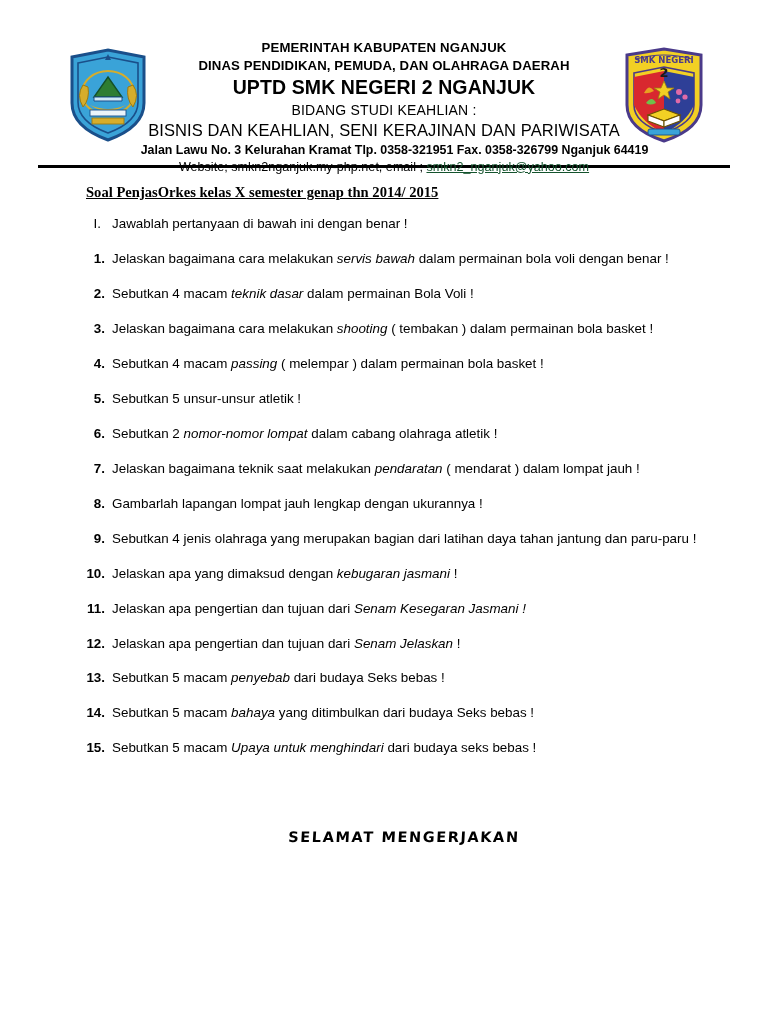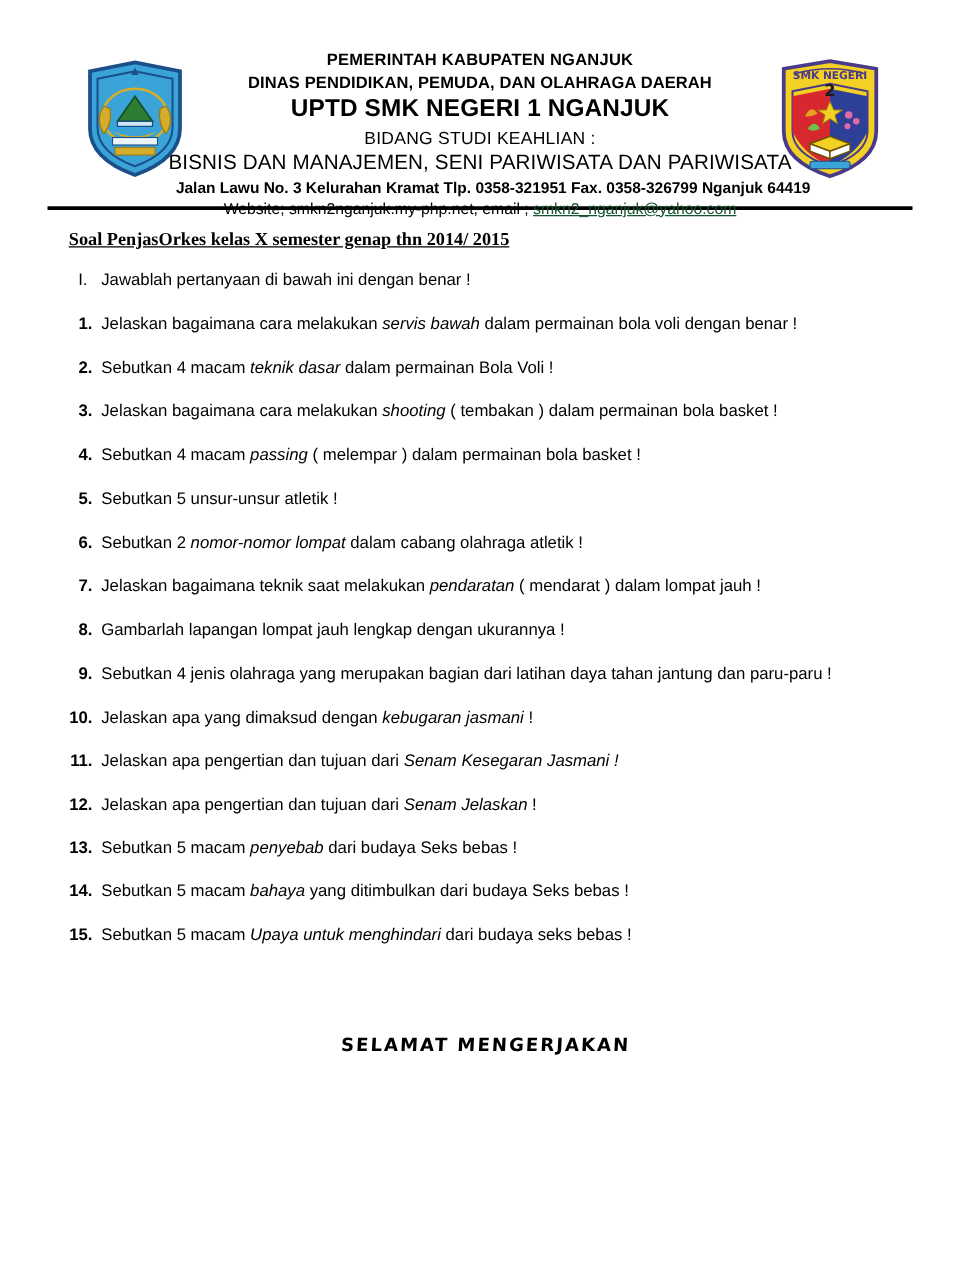--- a/index.html
+++ b/index.html
@@ -84,21 +84,21 @@
   .logo-right { right: 62px; width: 84px; height: 96px; text-align: center; }
 
   
   .rule {
     margin: 20px 38px 0 38px;
     border-top: 3px solid #000000;
   }
 
   
   .content {
-    padding: 16px 40px 0 49px;
+    padding: 16px 40px 0 80px;
   }
   .doc-title {
     font-family: "Liberation Serif", serif;
     font-size: 14.6px;
     font-weight: bold;
     text-decoration: underline;
     margin: 0 0 14px 6px;
   }
   .q-list {
     margin: 0;
@@ -177,23 +177,23 @@
         <path d="M26 68 L42 62 L58 68 L42 74 Z" fill="#f2d024" stroke="#6b5200" stroke-width="1.1"></path>
         <path d="M26 68 v6 L42 80 v-6 Z" fill="#ffffff" stroke="#6b5200" stroke-width="1.1"></path>
         <path d="M58 68 v6 L42 80 v-6 Z" fill="#ffffff" stroke="#6b5200" stroke-width="1.1"></path>
         <rect x="26" y="82" width="32" height="6" rx="2" fill="#3aa3d8" stroke="#1a4f8a" stroke-width="0.9"></rect>
       </svg>
     </div>
 
     <div class="lh-text">
       <div class="lh-l1">PEMERINTAH KABUPATEN NGANJUK</div>
       <div class="lh-l2">DINAS PENDIDIKAN, PEMUDA, DAN OLAHRAGA DAERAH</div>
-      <div class="lh-l3">UPTD SMK NEGERI 1 NGANJUK</div>
+      <div class="lh-l3">UPTD SMK NEGERI 2 NGANJUK</div>
       <div class="lh-l4">BIDANG STUDI KEAHLIAN :</div>
-      <div class="lh-l5">BISNIS DAN MANAJEMEN, SENI PARIWISATA DAN PARIWISATA</div>
+      <div class="lh-l5">BISNIS DAN KEAHLIAN, SENI KERAJINAN DAN PARIWISATA</div>
       <div class="lh-l6">Jalan Lawu No. 3 Kelurahan Kramat Tlp. 0358-321951 Fax. 0358-326799 Nganjuk 64419</div>
       <div class="lh-l7">
         <span>Website; smkn2nganjuk.my-php.net, email ; </span><a class="lh-link" href="#">smkn2_nganjuk@yahoo.com</a>
       </div>
     </div>
   </div>
 
   <div class="rule"></div>
 
   <div class="content">

